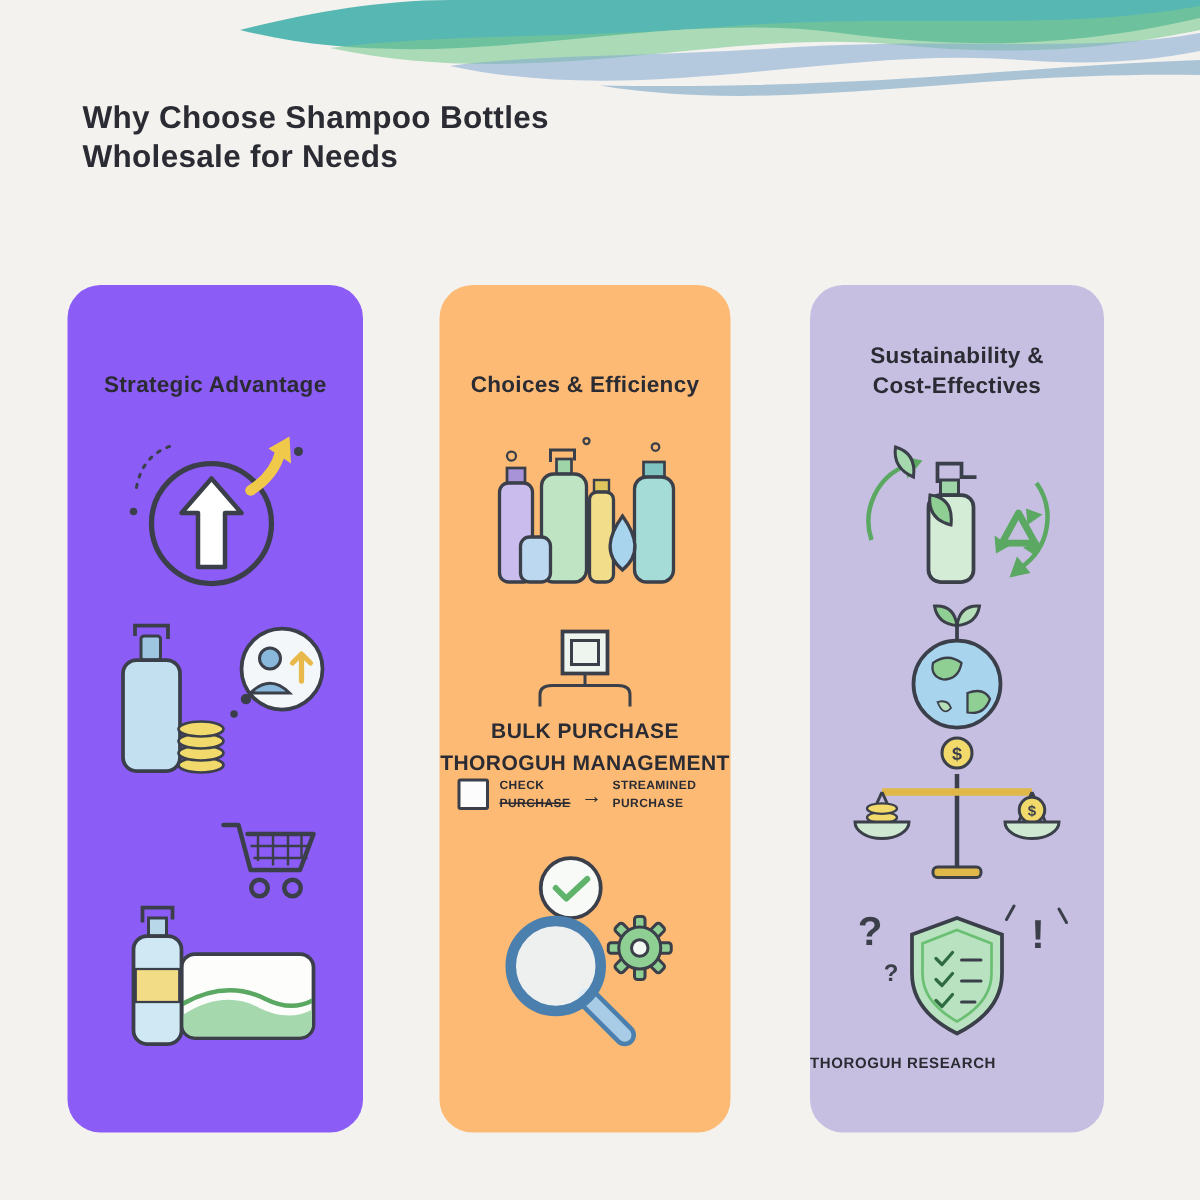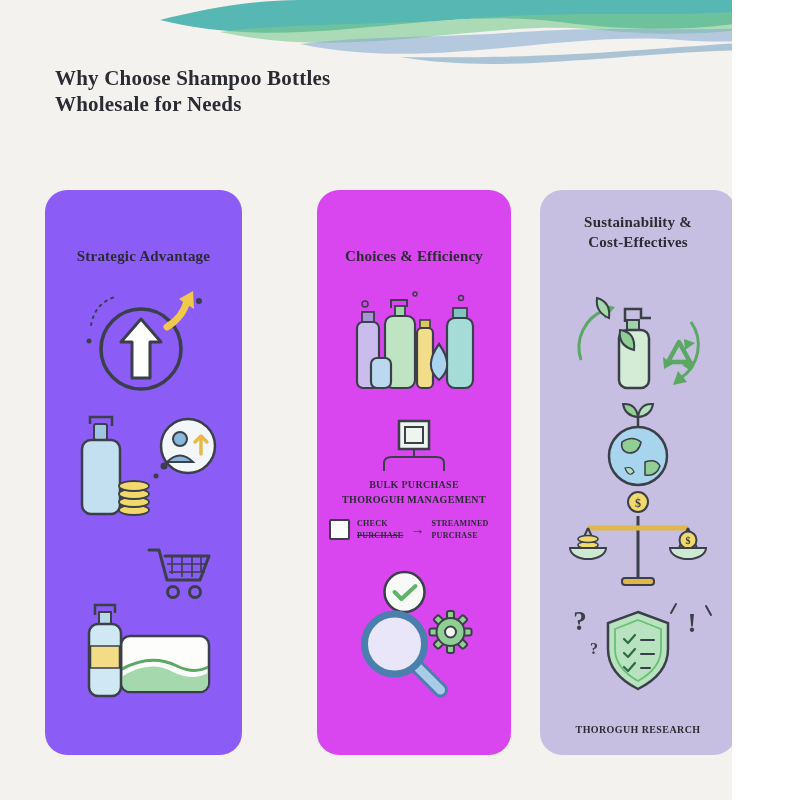--- a/index.html
+++ b/index.html
@@ -1,20 +1,20 @@
 <!DOCTYPE html>
 <html><head>
 <meta charset="utf-8">
 <style>
   html,body{margin:0;padding:0;}
   .canvas{
     position:relative;
-    width:732px;height:800px;
+    width:800px;height:800px;
     background:#f3f2ef;
-    font-family:Liberation Serif, serif;
+    font-family:Liberation Sans, sans-serif;
     overflow:hidden;
   }
   .wave{position:absolute;top:0;left:0;}
   .title{
     position:absolute;left:55px;top:66px;
     font-weight:700;font-size:21px;line-height:1.22;
     color:#2b2b33;letter-spacing:.2px;
   }
   .title span{display:block;}
   .col{
@@ -22,32 +22,32 @@
     border-radius:22px;
   }
   .col1{left:45px;width:197px;}
   .col2{left:293px;width:194px;}
   .col3{left:540px;width:196px;}
   .col-title{
     position:absolute;top:58px;left:0;width:100%;
     margin:0;text-align:center;
     font-size:15px;font-weight:700;color:#2b2b33;letter-spacing:.2px;
   }
-  .col3 .col-title{top:22px;line-height:1.35;}
+  .col3 .col-title{top:38px;line-height:1.35;}
   .col-title span{display:block;}
   .icon{position:absolute;left:50%;transform:translateX(-50%);}
   .growth{top:95px;}
   .bottle-coins{top:218px;}
   .cart{top:352px;left:100px;transform:none;}
   .bottle-card{top:398px;left:32px;transform:none;}
   .bottles{top:98px;}
   .invbox{top:228px;}
   .bulk-text{
     position:absolute;top:287px;left:0;width:100%;
-    text-align:center;font-size:10px;font-weight:700;color:#2b2b33;
+    text-align:center;font-size:14px;font-weight:700;color:#2b2b33;
     letter-spacing:.3px;line-height:1.5;
   }
   .bulk-text span{display:block;}
   .check-row{
     position:absolute;top:328px;left:12px;right:6px;
     display:flex;align-items:center;gap:7px;
   }
   .checkbox{
     width:17px;height:17px;flex:0 0 auto;
     border:2.5px solid #3a3f4a;background:#fbfcfb;border-radius:2px;
@@ -56,21 +56,21 @@
   .mini-text span{display:block;}
   .strike{text-decoration:line-through;}
   .flow-arrow{font-size:14px;font-weight:700;color:#2b2b33;flex:0 0 auto;}
   .magnifier{top:378px;}
   .eco{top:102px;}
   .globe{top:212px;}
   .scale{top:300px;}
   .shield{top:402px;}
   .col-footer{
     position:absolute;top:514px;left:0;width:100%;
-    text-align:center;font-size:10px;font-weight:700;color:#2b2b33;letter-spacing:.4px;margin-top:20px;
+    text-align:left;font-size:10px;font-weight:700;color:#2b2b33;letter-spacing:.4px;
   }
 </style>
 </head>
 <body>
 
 <div class="canvas">
 
   <svg class="wave" width="800" height="85" viewBox="0 0 800 85">
     <path d="M160,20 C300,55 430,5 560,22 C660,35 730,28 800,12 L800,0 L300,0 C250,0 200,10 160,20 Z" fill="#2fa7a3" opacity="0.8"></path>
     <path d="M220,32 C360,62 480,18 600,30 C690,39 750,30 800,20 L800,4 C700,22 600,8 480,18 C380,26 300,22 220,32 Z" fill="#7cc98f" opacity="0.6"></path>
@@ -138,21 +138,21 @@
           <path d="M40,84 Q72,64 100,78 Q120,88 136,76" fill="none" stroke="#5aa862" stroke-width="3"></path>
         </g>
         <path d="M18,27 v-10 h20 v8" fill="none" stroke="#3a3f4a" stroke-width="2.5"></path>
         <rect x="22" y="24" width="12" height="12" fill="#b8d8ea" stroke="#3a3f4a" stroke-width="2"></rect>
         <rect x="12" y="36" width="32" height="72" rx="9" fill="#cfe8f4" stroke="#3a3f4a" stroke-width="2.5"></rect>
         <rect x="13.5" y="58" width="29" height="22" fill="#f2dd86" stroke="#3a3f4a" stroke-width="1.5"></rect>
       </svg>
     </div>
   </section>
 
-  <section class="col col2" style="background-color: #d946ef; margin-left: 24px;">
+  <section class="col col2" style="background-color: #fdba74;">
     <h2 class="col-title">Choices &amp; Efficiency</h2>
 
     <div class="icon bottles">
       <svg width="150" height="115" viewBox="0 0 150 115">
         <circle cx="26" cy="16" r="3" fill="none" stroke="#3a3f4a" stroke-width="1.5"></circle>
         <circle cx="122" cy="10" r="2.5" fill="none" stroke="#3a3f4a" stroke-width="1.5"></circle>
         <circle cx="76" cy="6" r="2" fill="none" stroke="#3a3f4a" stroke-width="1.5"></circle>
         <path d="M52,20 v-8 h16 v7" stroke="#3a3f4a" stroke-width="2" fill="none"></path>
         <rect x="56" y="18" width="10" height="10" fill="#9fd4a8" stroke="#3a3f4a" stroke-width="1.8"></rect>
         <rect x="46" y="28" width="30" height="72" rx="8" fill="#bfe4c4" stroke="#3a3f4a" stroke-width="2.2"></rect>

